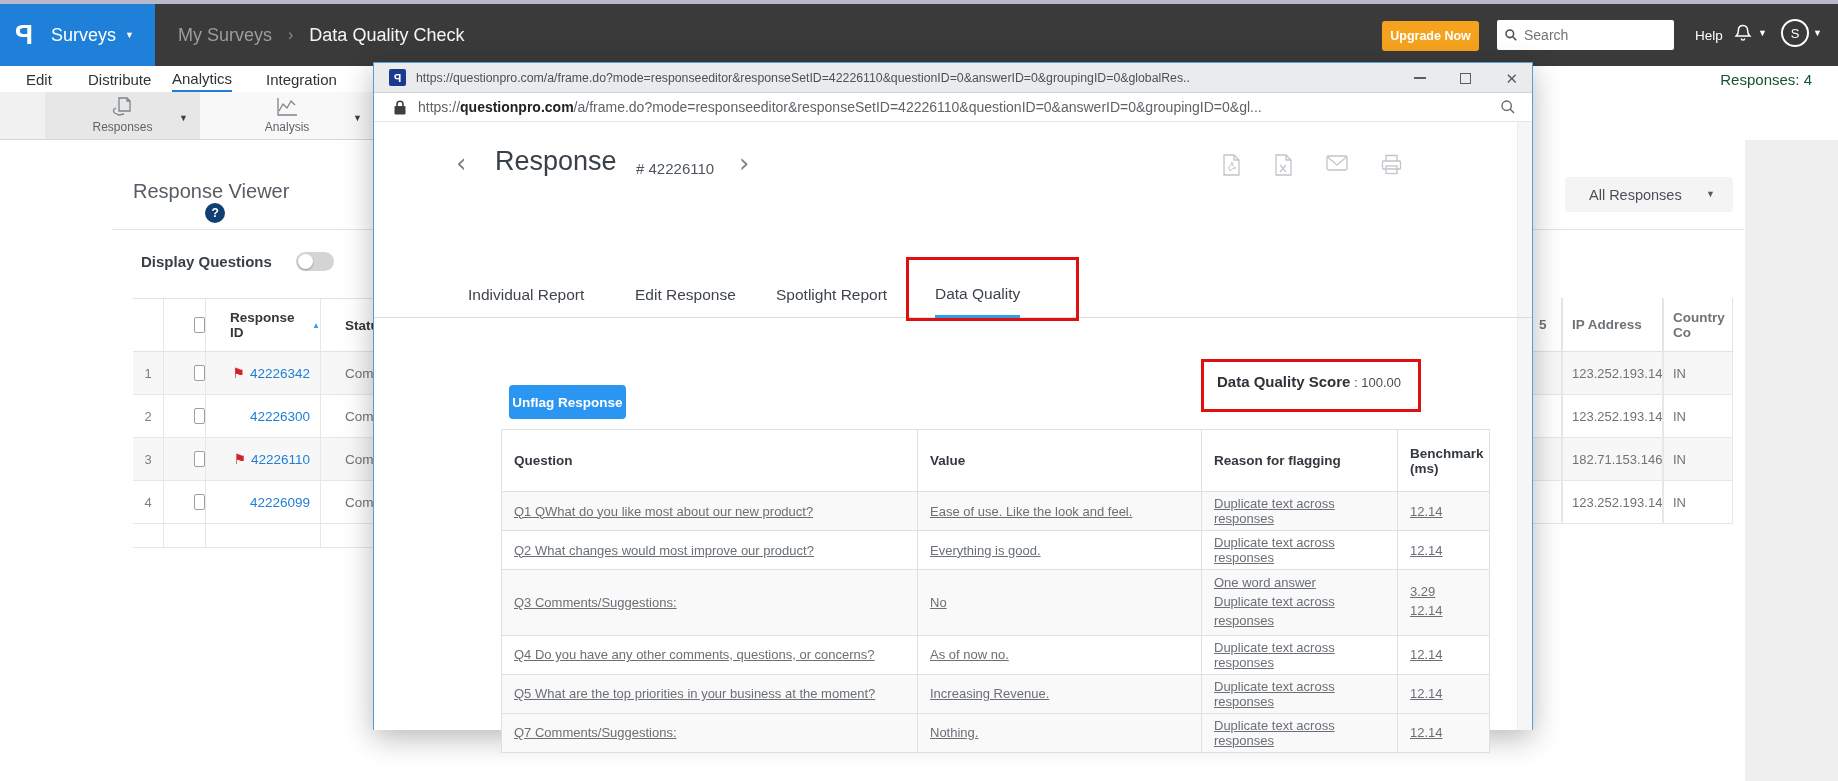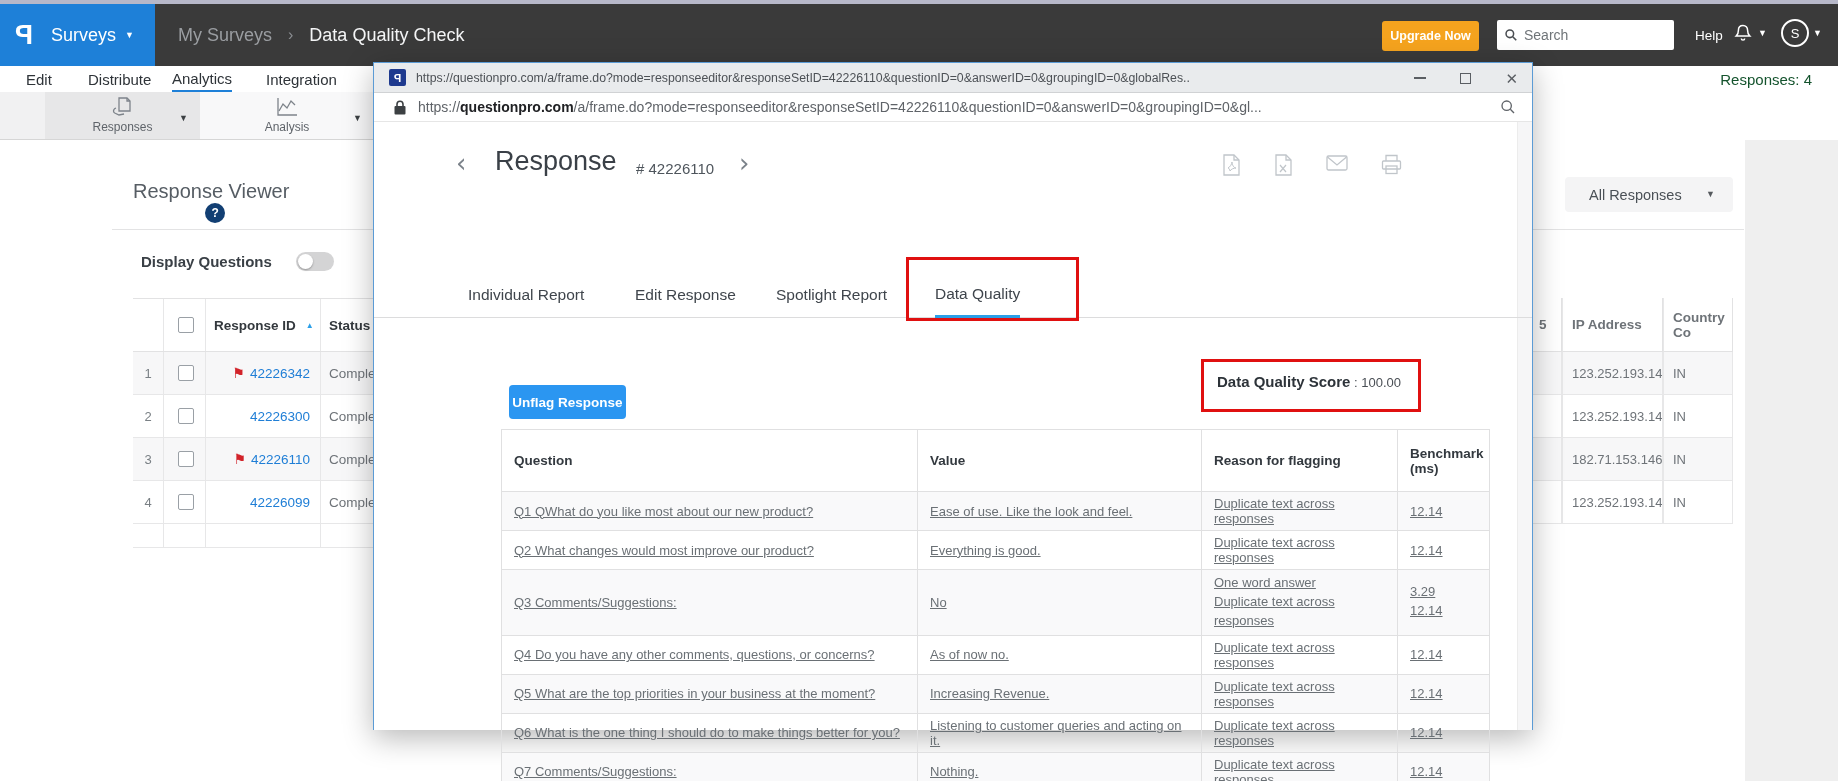--- a/index.html
+++ b/index.html
@@ -64,21 +64,21 @@
   .display-q-label { font-size:15px; font-weight:600; color:#3a4046;margin-left:8px; }
   .toggle { position:relative; width:38px; height:19px; background:#d4d4d5; border-radius:10px; margin-left:24px; }
   .toggle .knob { position:absolute; left:2px; top:2px; width:15px; height:15px; background:#fff; border-radius:50%; box-shadow:0 1px 2px rgba(0,0,0,.3); }
 
   
   .lt { position:absolute; left:133px; top:298px; width:427px; font-size:13.5px; }
   .lt-grid { display:grid; grid-template-columns:30px 42px 115px 240px; }
   .lt-header { height:54px; border:1px solid #e2e2e3; border-left:none; background:#fff; }
   .lt-row { height:43px; border:1px solid #e7e7e8; border-top:none; border-left:none; }
   .lt-row.odd { background:#f7f7f8; }
-  .lt-cell { display:flex; align-items:center; border-left:1px solid #e7e7e8; padding-left:8px; overflow:hidden; }
+  .lt-cell { display:flex; align-items:center; border-left:1px solid #e7e7e8; padding-left:24px; overflow:hidden; }
   .lt-cell.first { border-left:none; justify-content:center; padding-left:0; }
   .lt-head-cell { font-weight:bold; color:#33383d; }
   .cb { width:16px; height:16px; border:1px solid #9aa0a6; border-radius:2px; background:#fff; margin-left:6px; }
   .sort-asc { color:#2b9fe8; font-size:8px; margin-left:10px; }
   .lt-num { color:#7a8085; font-size:13px; }
   .lt-id-cell { justify-content:flex-end; padding-right:10px; }
   .lt-id { color:#1f7ed6; }
   .flag { color:#d2232a; font-size:14px; margin-right:5px; }
   .lt-status { color:#6e7378; }
   .lt-tail { height:24px; border:1px solid #e7e7e8; border-top:none; border-left:none; }
@@ -446,26 +446,20 @@
           <td>As of now no.</td>
           <td>Duplicate text across responses</td>
           <td>12.14</td>
         </tr>
         <tr class="odd">
           <td>Q5 What are the top priorities in your business at the moment?</td>
           <td>Increasing Revenue.</td>
           <td>Duplicate text across responses</td>
           <td>12.14</td>
         </tr>
-        <tr>
-          <td>Q6 What is the one thing I should do to make things better for you?</td>
-          <td>Listening to customer queries and acting on it.</td>
-          <td>Duplicate text across responses</td>
-          <td>12.14</td>
-        </tr>
         <tr class="odd">
           <td>Q7 Comments/Suggestions:</td>
           <td>Nothing.</td>
           <td>Duplicate text across responses</td>
           <td>12.14</td>
         </tr>
       </tbody>
         </table>
     </div>
   </div>

